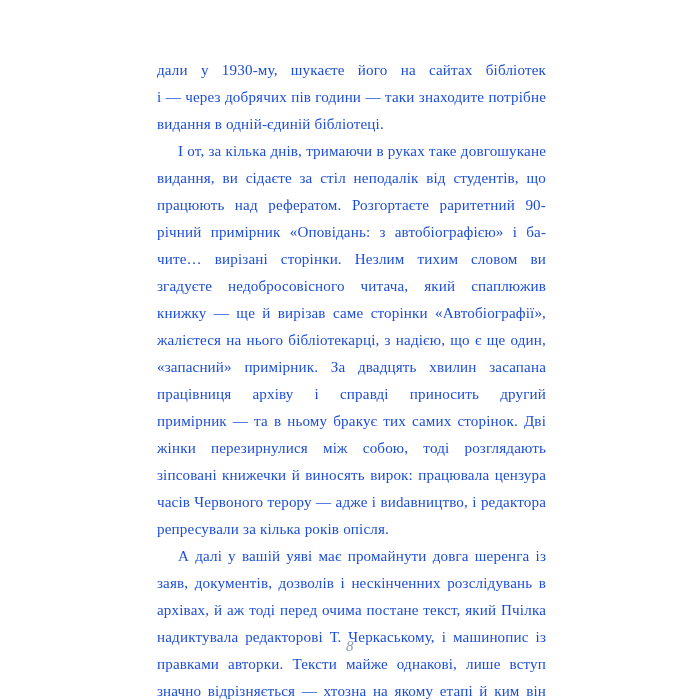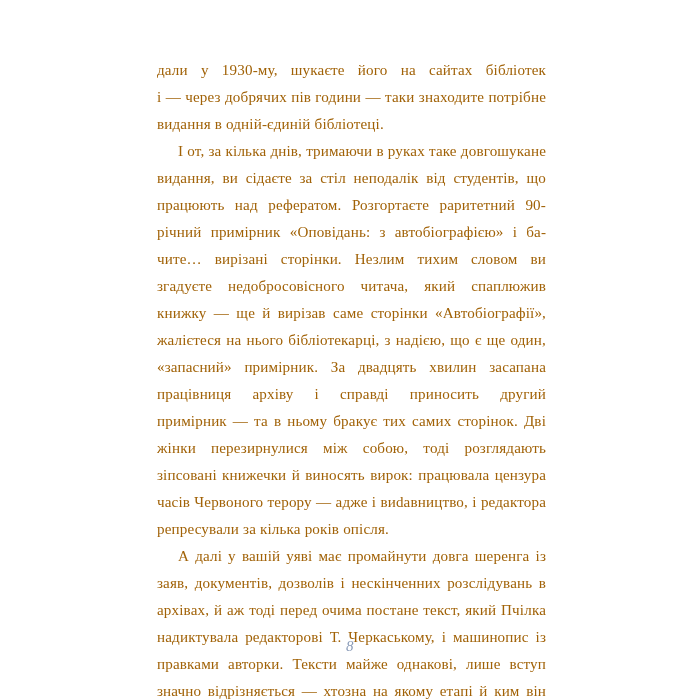--- a/index.html
+++ b/index.html
@@ -19,21 +19,21 @@
   #text-column {
     position: absolute;
     left: 157px;
     top: 57px;
     width: 389px;
   }
   .para {
     margin: 0;
     font-size: 15.1px;
     line-height: 27px;
-    color: #a16207;
+    color: #1d4ed8;
     text-align: justify;
     text-justify: inter-word;
     hyphens: manual;
     -webkit-hyphens: manual;
     letter-spacing: 0.01em;
     word-spacing: 0.005em;
   }
   .para.indent {
     text-indent: 21px;
   }

